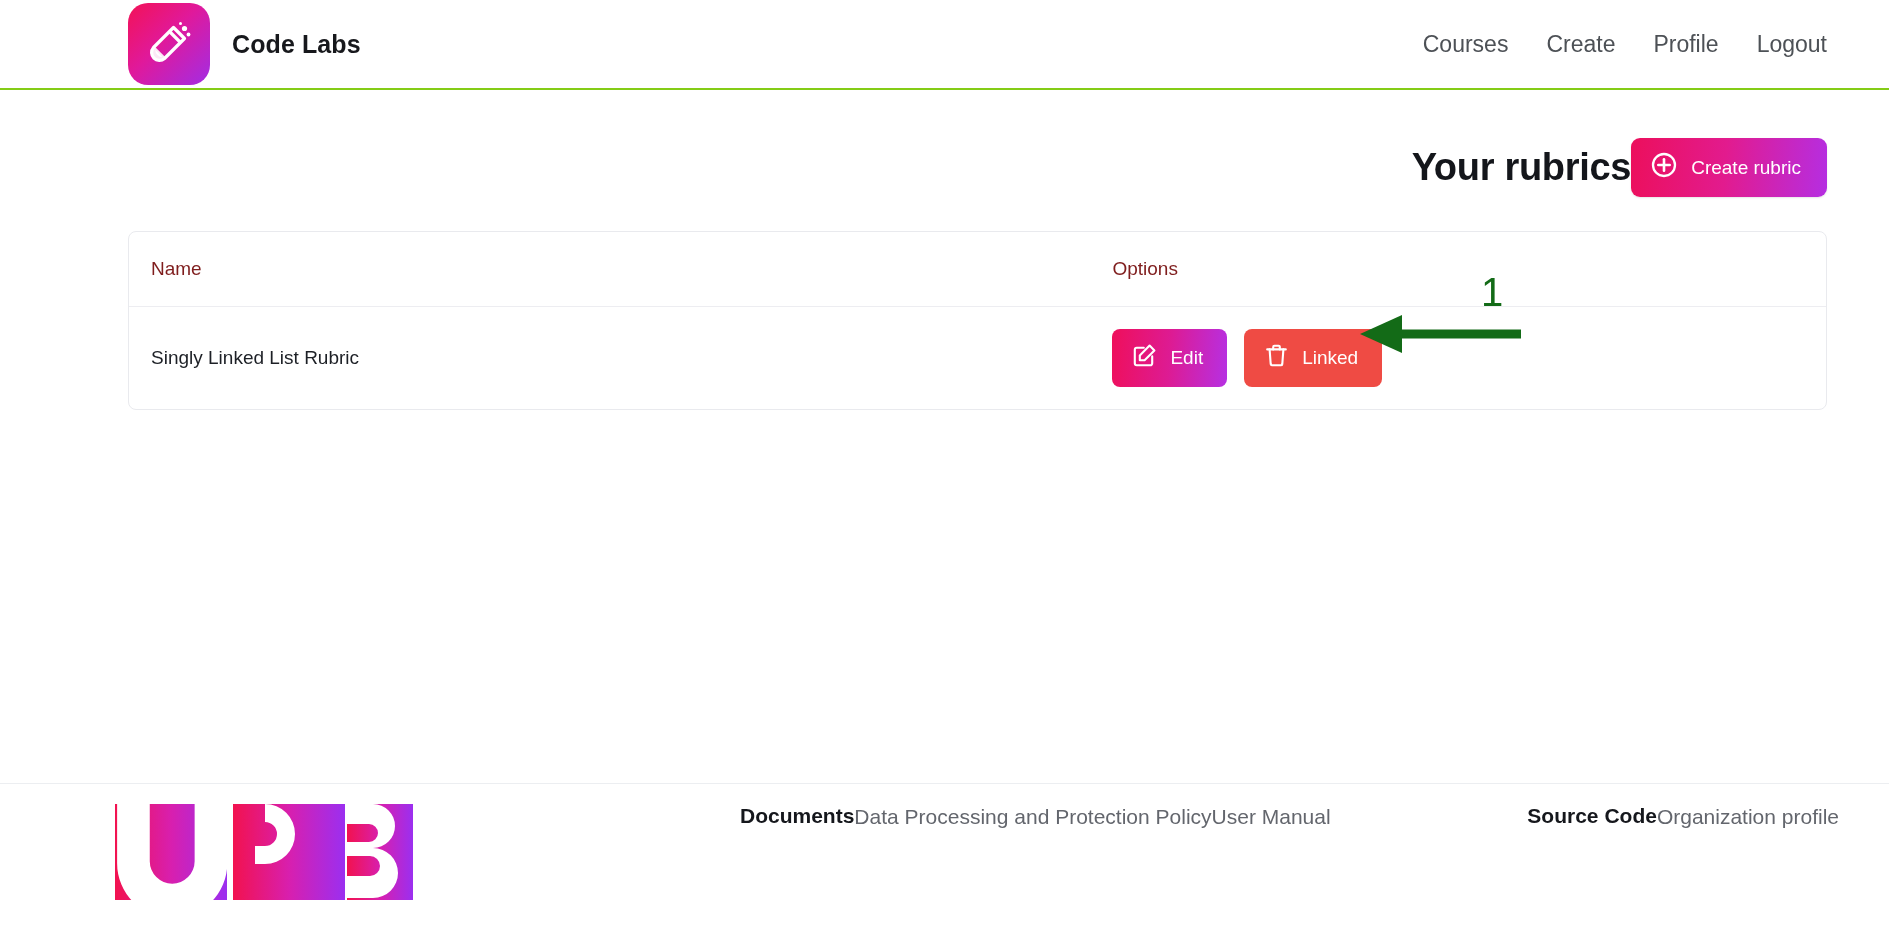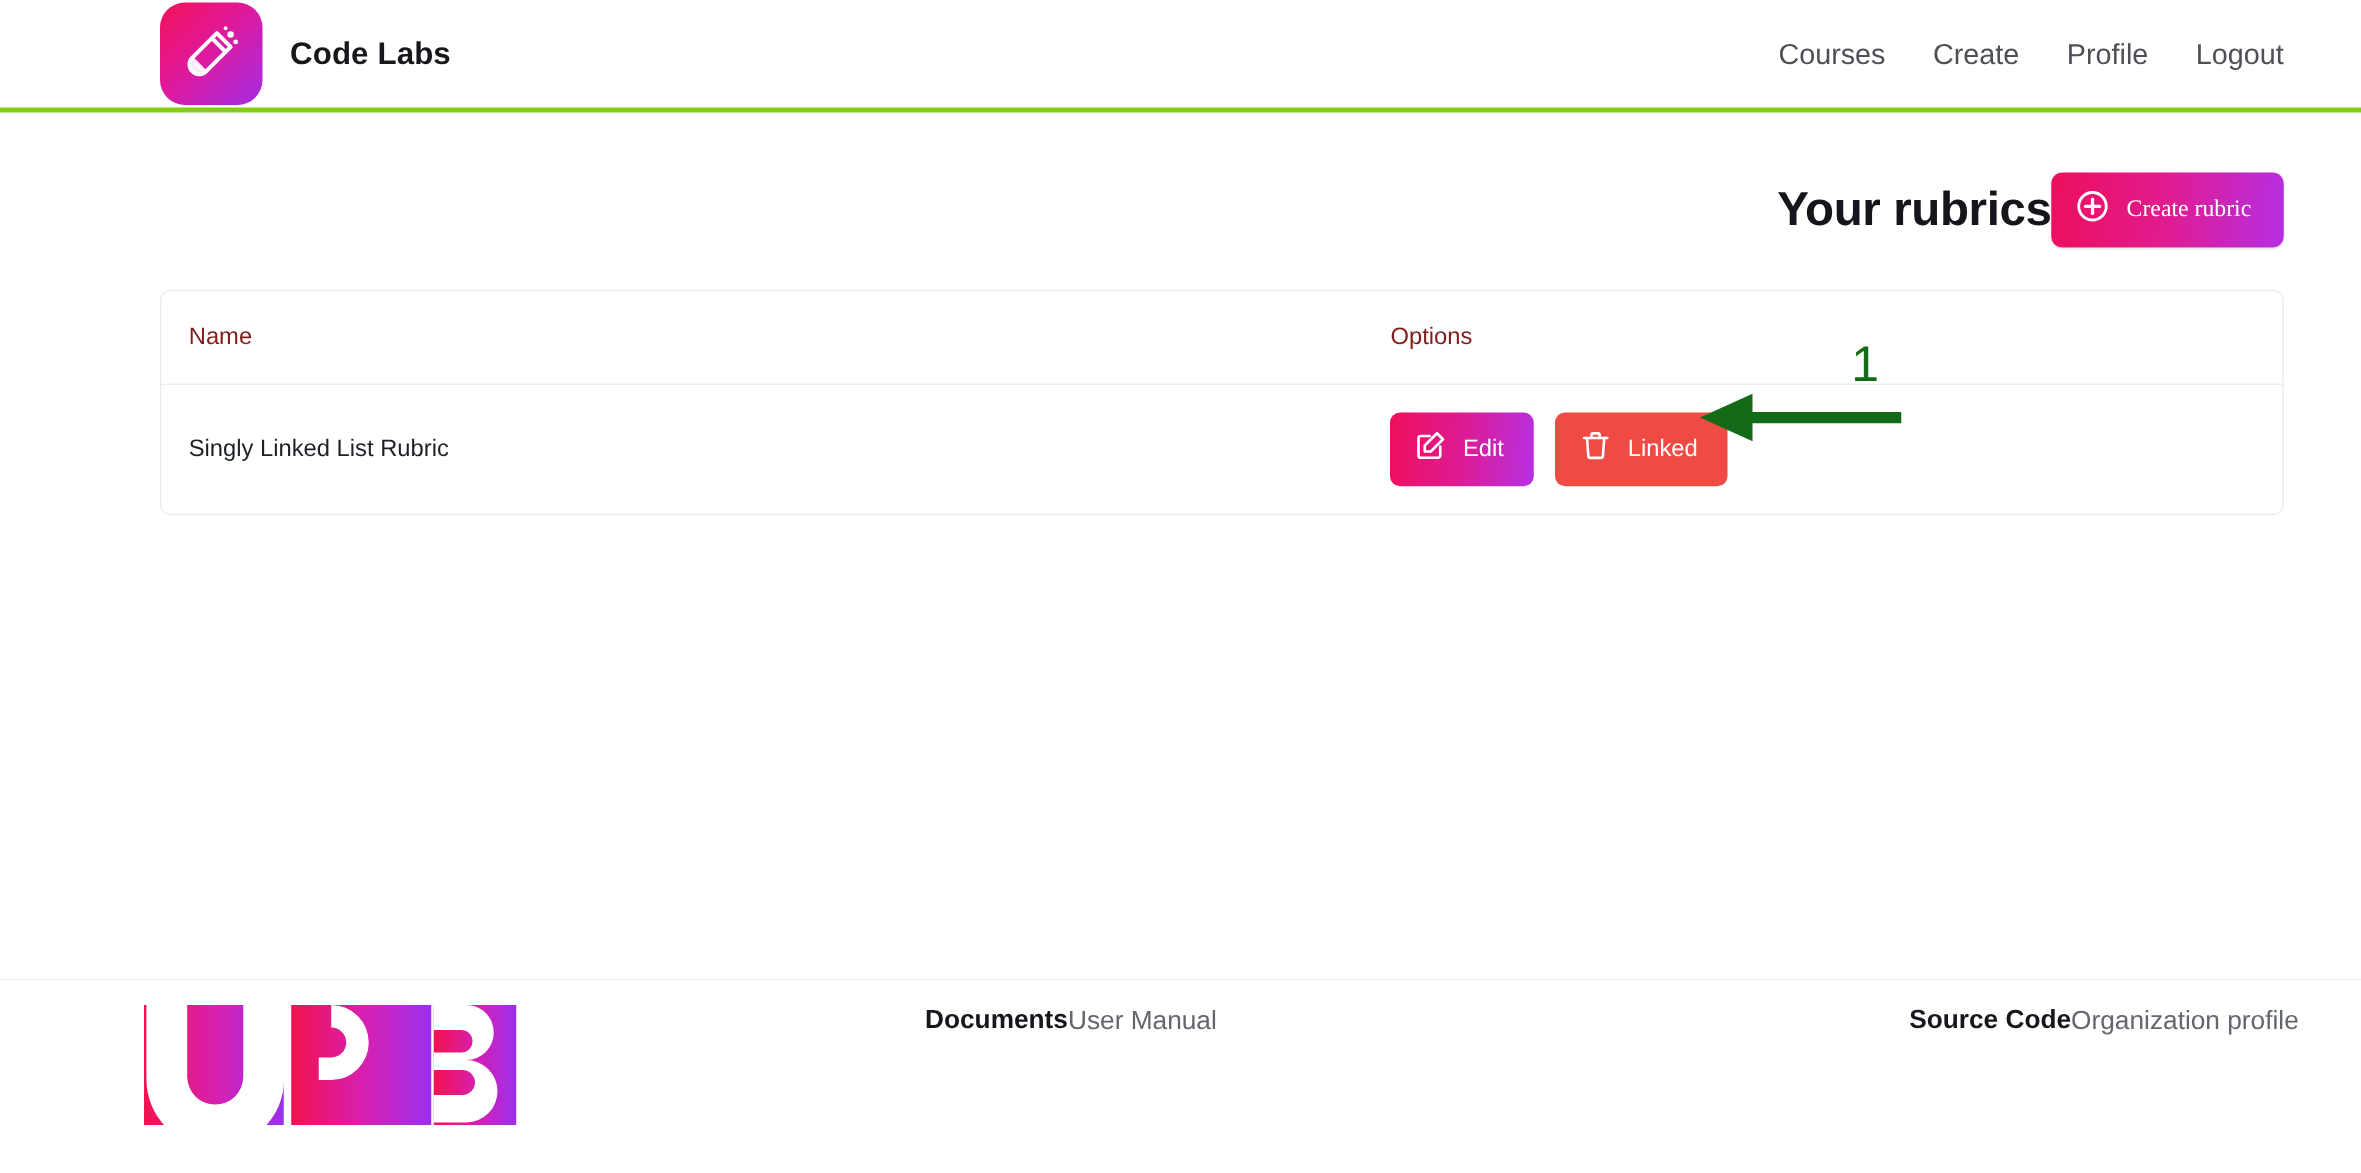--- a/index.html
+++ b/index.html
@@ -13,21 +13,21 @@
     font-family: "Liberation Sans", sans-serif;
     color: #20232a;
     overflow: hidden;
     position: relative;
   }
 
   
   .header {
     height: 90px;
     box-sizing: border-box;
-    border-bottom: 4px solid #84cc16;
+    border-bottom: 2px solid #84cc16;
     display: flex;
     align-items: center;
     justify-content: space-between;
     padding: 0 62px 0 128px;
     background: #fff;
   }
   .brand {
     display: flex;
     align-items: center;
     gap: 22px;
@@ -82,21 +82,21 @@
   .create-btn {
     display: inline-flex;
     align-items: center;
     gap: 14px;
     padding: 14px 26px 14px 20px;
     border: none;
     border-radius: 9px;
     background: linear-gradient(95deg, #ec0f5c 0%, #e21b8e 48%, #b52ee2 100%);
     color: #ffffff;
     font-size: 19px;
-    font-family: Liberation Serif, serif;
+    font-family: Liberation Sans, sans-serif;
     cursor: pointer;
     box-shadow: 0 1px 2px rgba(0,0,0,0.10);
     white-space: nowrap;
   }
 
   
   .table-card {
     margin-top: 34px;
     border: 1px solid #e9eaee;
     border-radius: 8px;
@@ -332,20 +332,21 @@
       <g mask="url(#upbmask)">
         <rect x="0" y="2" width="112" height="96" fill="url(#upbgrad)"></rect>
         <rect x="118" y="2" width="112" height="96" fill="url(#upbgrad)"></rect>
         <rect x="232" y="2" width="66" height="96" fill="url(#upbgrad)"></rect>
       </g>
     </svg>
   </div>
   <div class="footer-cols">
     <div class="footer-col mid">
       <div class="footer-title">Documents</div>
+      <a class="footer-link">Data Processing and Protection Policy</a>
       <a class="footer-link">User Manual</a>
     </div>
     <div class="footer-col">
       <div class="footer-title">Source Code</div>
       <a class="footer-link">Organization profile</a>
     </div>
   </div>
 </div>
 
 </body></html>

